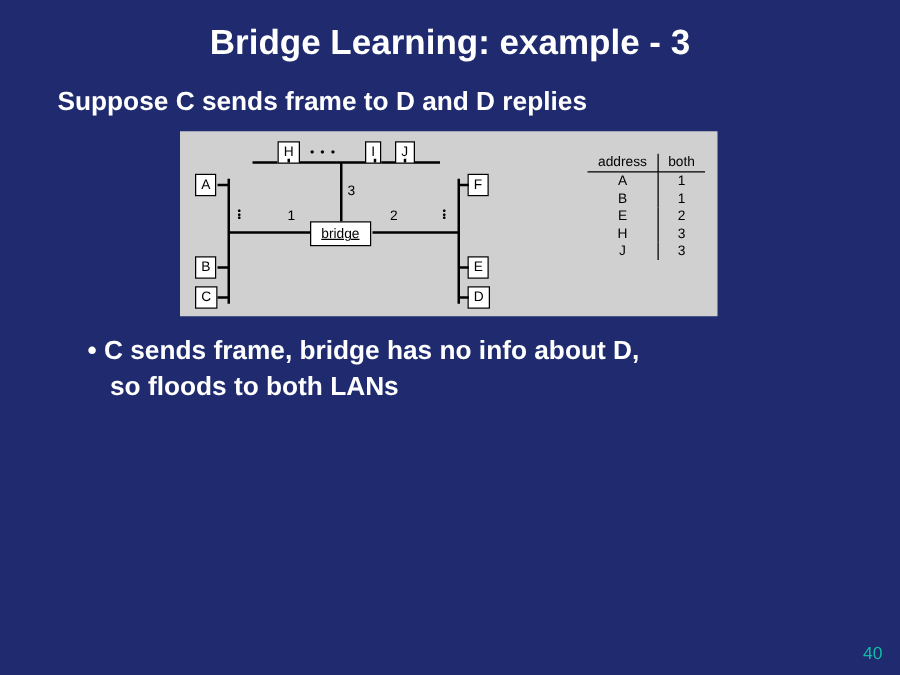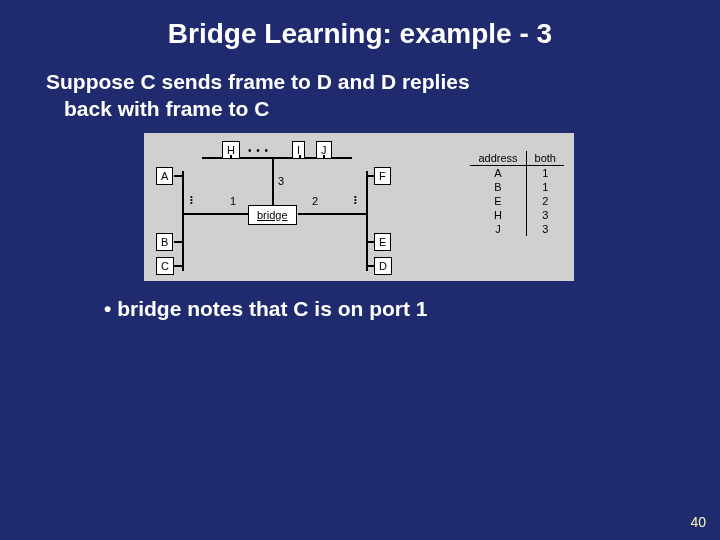--- a/index.html
+++ b/index.html
@@ -78,31 +78,30 @@
   }
   .bullets ul { list-style: none; }
   .bullets .l1::before { content: "• "; }
   .bullets .l2 { padding-left: 34px; }
   .bullets .l2::before { content: "• "; }
   .pagenum {
     position: absolute;
     right: 14px;
     bottom: 10px;
     font-size: 14px;
-    color: #fef9c3;
+    color: #14b8a6;
   }
 </style>
 </head>
 <body>
 
 <div class="title">Bridge Learning: example - 3</div>
 
 <div class="subtitle">
   <span>Suppose C sends frame to D and D replies</span><br>
-  <span style="padding-left:18px;">back with frame to C</span>
 </div>
 
 <div class="diagram-wrap">
   <div class="diagram">
 
     <div class="hline" style="left:58px; top:24px; width:150px;"></div>
 
     <div class="node" style="left:78px; top:8px;">H</div>
     <div class="node" style="left:148px; top:8px;">I</div>
     <div class="node" style="left:172px; top:8px;">J</div>
@@ -167,17 +166,20 @@
             <td>J</td>
             <td>3</td>
           </tr>
     </tbody>
       </table>
   </div>
 </div>
 
 <div class="bullets">
   <ul>
-    <li class="l2">bridge notes that C is on port 1</li>
+    <li class="l1">
+      <span>C sends frame, bridge has no info about D,</span><br>
+      <span style="padding-left:18px;">so floods to both LANs</span>
+    </li>
   </ul>
 </div>
 
 <div class="pagenum">40</div>
 
 </body></html>

